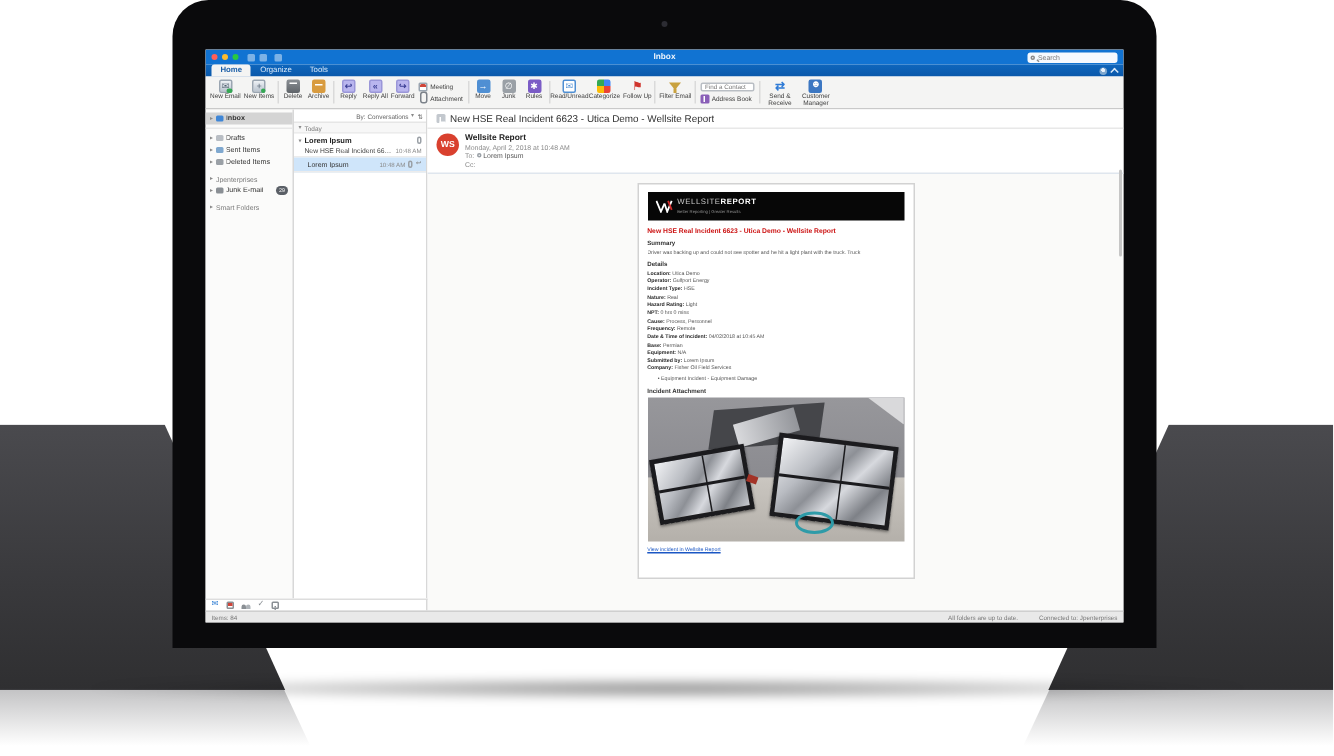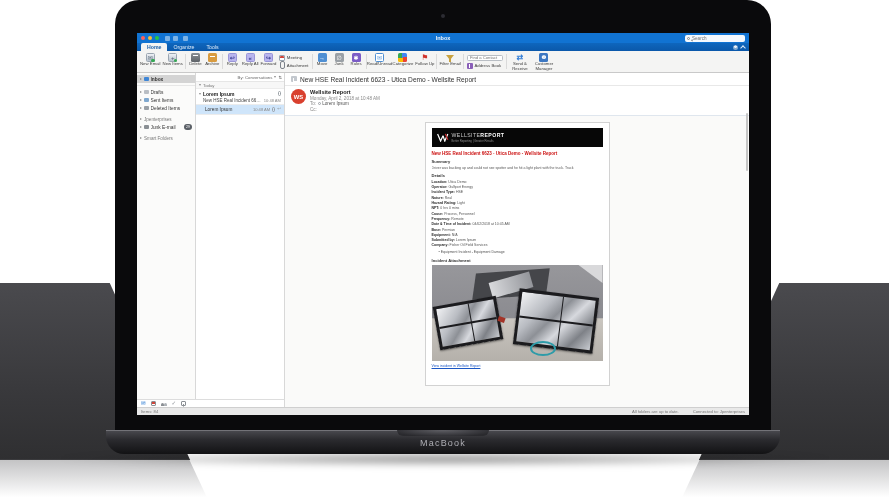--- a/index.html
+++ b/index.html
@@ -438,18 +438,14 @@
     </div>
 
     <div class="statusbar">
       <span>Items: 84</span>
       <span class="sb-spacer"></span>
       <span class="st-right">All folders are up to date.</span>
       <span class="st-right">Connected to: Jpenterprises</span>
     </div>
   </div>
 
-  <div class="base">
-    <div class="notch"></div>
-    <div class="base-label">MacBook</div>
-  </div>
 
 </div>
 
 </body></html>

